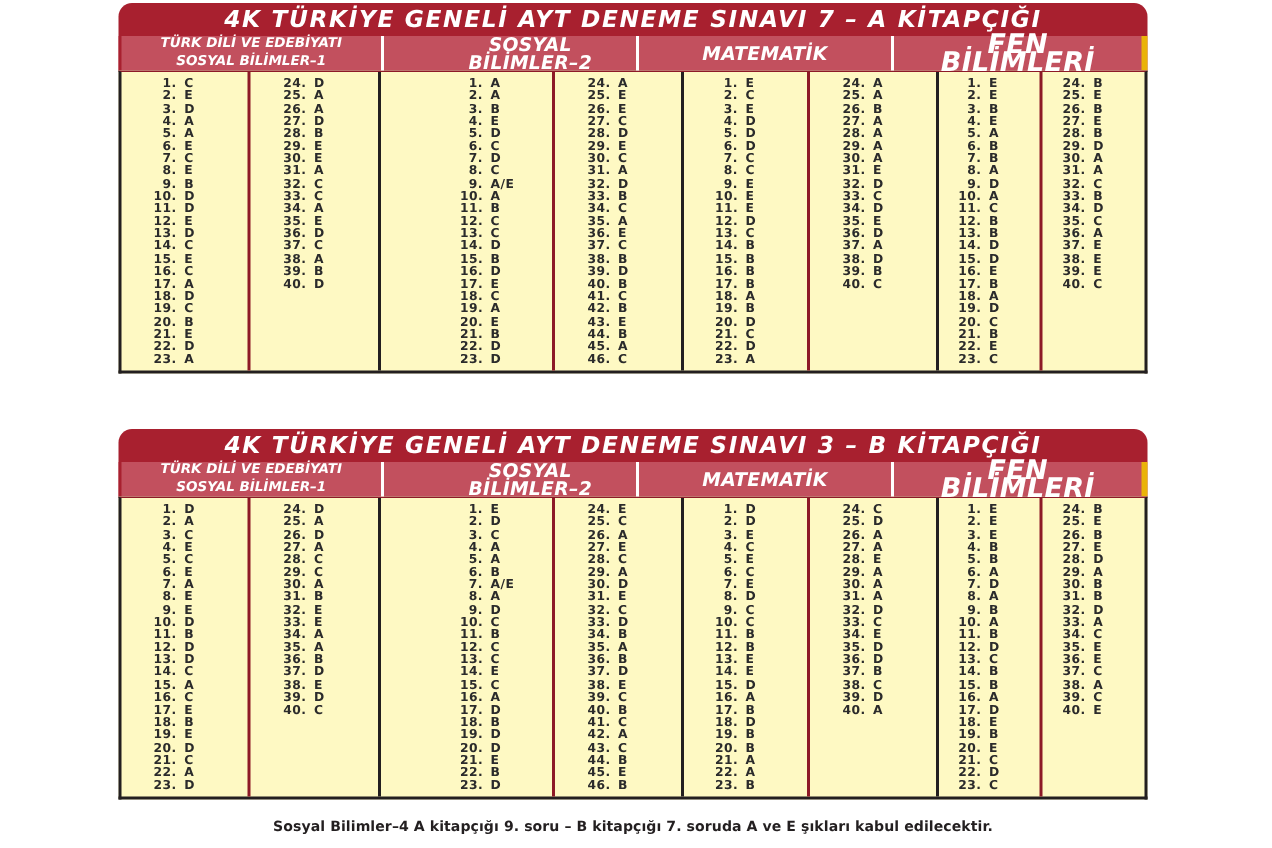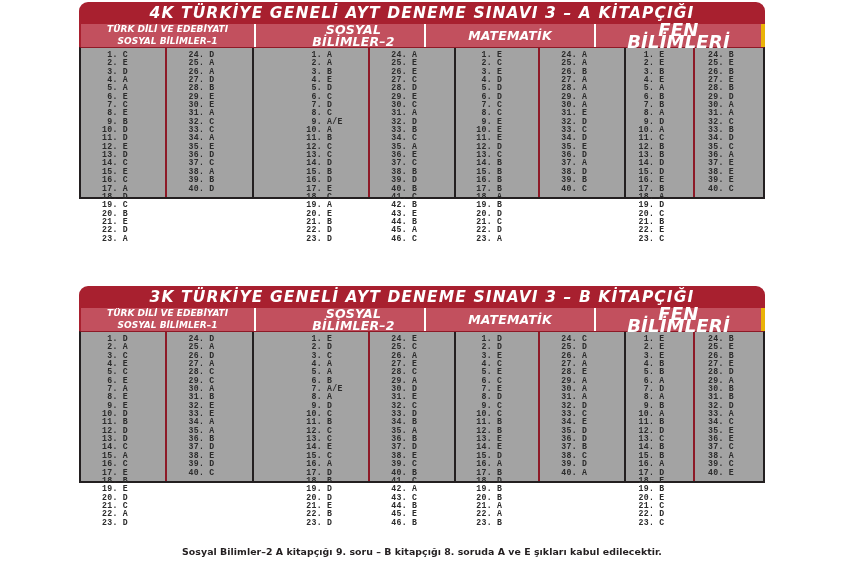--- a/index.html
+++ b/index.html
@@ -62,24 +62,23 @@
   .sc-0{flex:0 0 175px;font-size:9px;letter-spacing:0;}
   .sc-1{flex:0 0 170px;font-size:12.5px;padding-left:29px;}
   .sc-2{flex:0 0 170px;font-size:12.5px;text-align:right;}
   .sc-3{flex:1 1 auto;font-size:18px;}
 
   
   .answers-row{
     display:flex;
     border:2px solid #231f20;
     border-top:1px solid #8d1a27;
-    background:#a3a3a3;
-    height:152px;
+    background:#fef9c3;
+    height:202px;
     box-sizing:border-box;
-    font-family:Liberation Mono, monospace;
   }
   .subject-block{
     display:flex;
     border-right:2px solid #231f20;
     box-sizing:border-box;
   }
   .subject-block:last-child{border-right:none;}
   .sb-0{flex:0 0 173px;}
   .sb-1{flex:0 0 170px;margin-left:32px;}
   .sb-2{flex:0 0 170px;}
@@ -117,21 +116,21 @@
     letter-spacing:.05px;
     white-space:nowrap;
   }
 </style>
 </head>
 <body>
 
 <div class="page">
 
   <div class="answer-key key-a">
-    <div class="key-title">4K TÜRKİYE GENELİ AYT DENEME SINAVI 3 – A KİTAPÇIĞI</div>
+    <div class="key-title">4K TÜRKİYE GENELİ AYT DENEME SINAVI 7 – A KİTAPÇIĞI</div>
     <div class="subject-row">
       <div class="subject-cell sc-0">TÜRK DİLİ VE EDEBİYATI
 SOSYAL BİLİMLER–1</div>
       <div class="subject-cell sc-1">SOSYAL
 BİLİMLER–2</div>
       <div class="subject-cell sc-2">MATEMATİK</div>
       <div class="subject-cell sc-3">FEN
 BİLİMLERİ</div>
     </div>
     <div class="answers-row">
@@ -322,21 +321,21 @@
             <div class="ans-item"><span class="num">37.</span><span class="sep"></span><span class="let">E</span></div>
             <div class="ans-item"><span class="num">38.</span><span class="sep"></span><span class="let">E</span></div>
             <div class="ans-item"><span class="num">39.</span><span class="sep"></span><span class="let">E</span></div>
             <div class="ans-item"><span class="num">40.</span><span class="sep"></span><span class="let">C</span></div>
           </div>
         </div>
     </div>
   </div>
 
   <div class="answer-key key-b">
-    <div class="key-title">3K TÜRKİYE GENELİ AYT DENEME SINAVI 3 – B KİTAPÇIĞI</div>
+    <div class="key-title">4K TÜRKİYE GENELİ AYT DENEME SINAVI 3 – B KİTAPÇIĞI</div>
     <div class="subject-row">
       <div class="subject-cell sc-0">TÜRK DİLİ VE EDEBİYATI
 SOSYAL BİLİMLER–1</div>
       <div class="subject-cell sc-1">SOSYAL
 BİLİMLER–2</div>
       <div class="subject-cell sc-2">MATEMATİK</div>
       <div class="subject-cell sc-3">FEN
 BİLİMLERİ</div>
     </div>
     <div class="answers-row">
@@ -526,15 +525,15 @@
             <div class="ans-item"><span class="num">36.</span><span class="sep"></span><span class="let">E</span></div>
             <div class="ans-item"><span class="num">37.</span><span class="sep"></span><span class="let">C</span></div>
             <div class="ans-item"><span class="num">38.</span><span class="sep"></span><span class="let">A</span></div>
             <div class="ans-item"><span class="num">39.</span><span class="sep"></span><span class="let">C</span></div>
             <div class="ans-item"><span class="num">40.</span><span class="sep"></span><span class="let">E</span></div>
           </div>
         </div>
     </div>
   </div>
 
-  <div class="footer-note">Sosyal Bilimler–2 A kitapçığı 9. soru – B kitapçığı 8. soruda A ve E şıkları kabul edilecektir.</div>
+  <div class="footer-note">Sosyal Bilimler–4 A kitapçığı 9. soru – B kitapçığı 7. soruda A ve E şıkları kabul edilecektir.</div>
 
 </div>
 
 </body></html>

